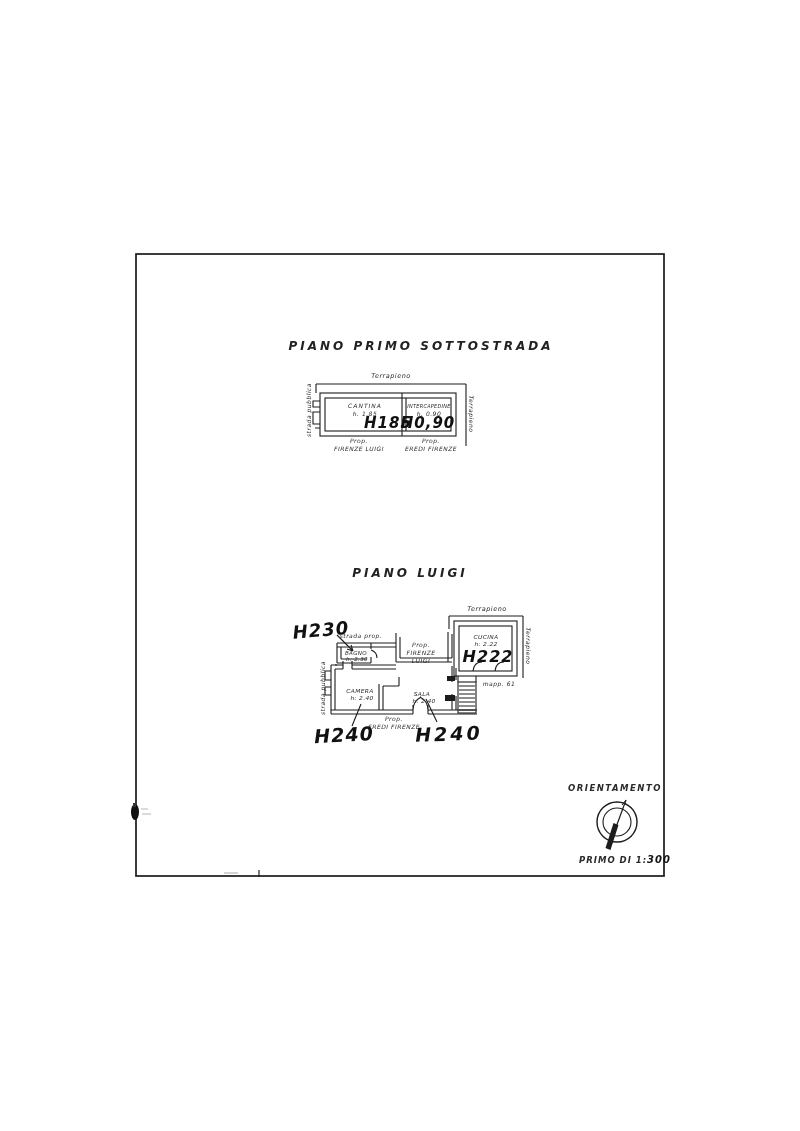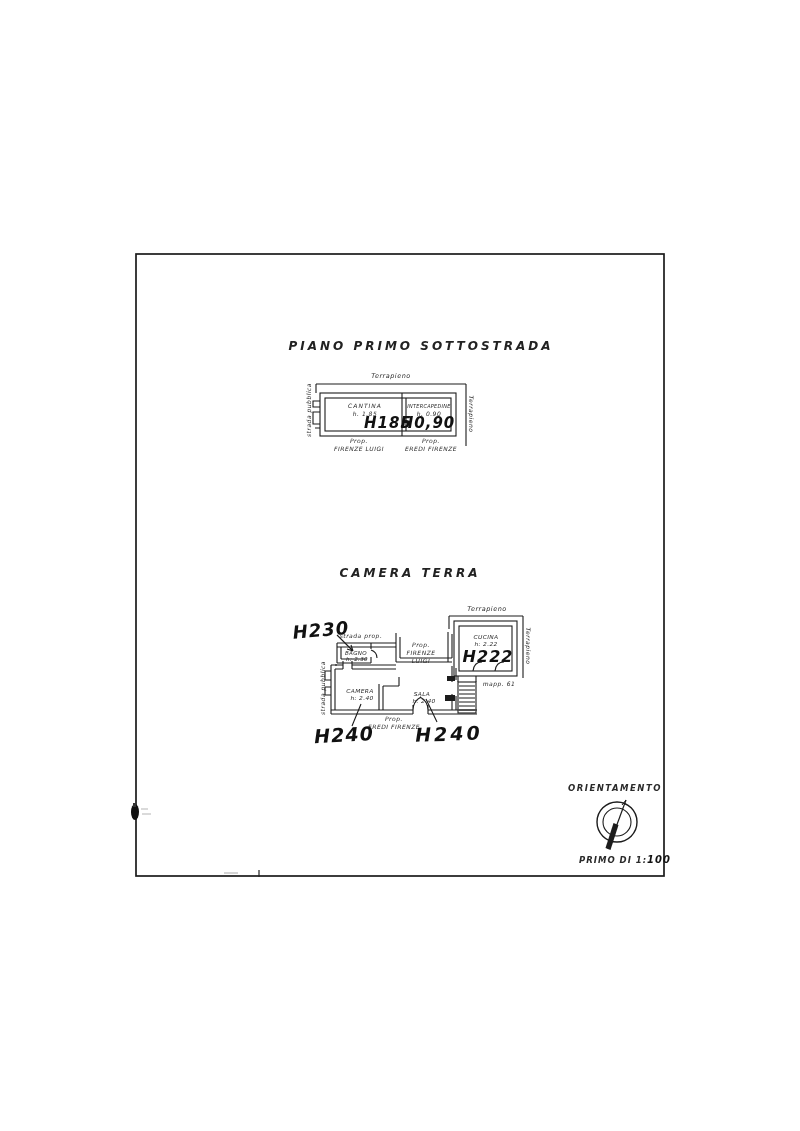--- a/index.html
+++ b/index.html
@@ -98,21 +98,21 @@
   <div class="lbl hand" style="left:428px;top:424px;font-size:15px;">H0,90</div>
   <div class="lbl stack" style="left:359px;top:445px;font-size:6px;">
     <span>Prop.</span>
     <span>FIRENZE LUIGI</span>
   </div>
   <div class="lbl stack" style="left:431px;top:445px;font-size:6px;">
     <span>Prop.</span>
     <span>EREDI FIRENZE</span>
   </div>
 
-  <div class="lbl title" style="left:410px;top:574px;">CAMERA TERRA</div>
+  <div class="lbl title" style="left:410px;top:574px;">PIANO LUIGI</div>
   <div class="lbl" style="left:487px;top:609px;font-size:6.5px;">Terrapieno</div>
   <div class="lbl vdn" style="left:528px;top:646px;font-size:6px;">Terrapieno</div>
   <div class="lbl" style="left:361px;top:636px;font-size:6px;">strada prop.</div>
   <div class="lbl vup" style="left:323px;top:688px;font-size:6px;">strada pubblica</div>
   <div class="lbl hand" style="left:321px;top:630px;font-size:18px;transform:translate(-50%,-50%) rotate(-5deg);">H230</div>
   <div class="lbl" style="left:356px;top:654px;font-size:9px;transform:translate(-50%,-50%) scale(.62);">BAGNO</div>
   <div class="lbl" style="left:357px;top:660px;font-size:9px;transform:translate(-50%,-50%) scale(.62);">h: 2.30</div>
   <div class="lbl stack" style="left:421px;top:653px;font-size:6px;">
     <span>Prop.</span>
     <span>FIRENZE</span>
@@ -128,16 +128,16 @@
   <div class="lbl" style="left:424px;top:702px;font-size:9px;transform:translate(-50%,-50%) scale(.66);">h: 2.40</div>
   <div class="lbl stack" style="left:394px;top:723px;font-size:6px;">
     <span>Prop.</span>
     <span>EREDI FIRENZE</span>
   </div>
   <div class="lbl hand" style="left:344px;top:735px;font-size:19px;transform:translate(-50%,-50%) rotate(-3deg);">H240</div>
   <div class="lbl hand" style="left:449px;top:734px;font-size:19px;letter-spacing:3px;transform:translate(-50%,-50%) rotate(-2deg);">H240</div>
 
   <div class="lbl" style="left:615px;top:789px;font-size:8.5px;letter-spacing:1.5px;font-weight:600;">ORIENTAMENTO</div>
   <div class="lbl" style="left:625px;top:860px;font-size:8.5px;letter-spacing:1px;font-weight:600;">
-    <span>PRIMO DI 1:</span><span class="hand" style="font-size:10px;">100</span>
+    <span>PRIMO DI 1:</span><span class="hand" style="font-size:10px;">300</span>
   </div>
 
 </div>
 
 </body></html>

